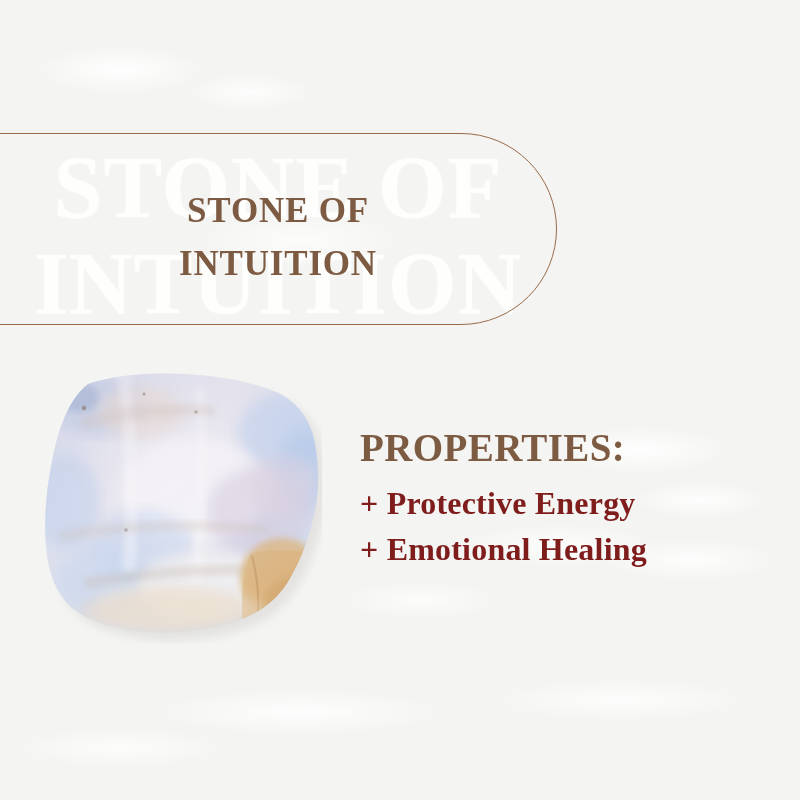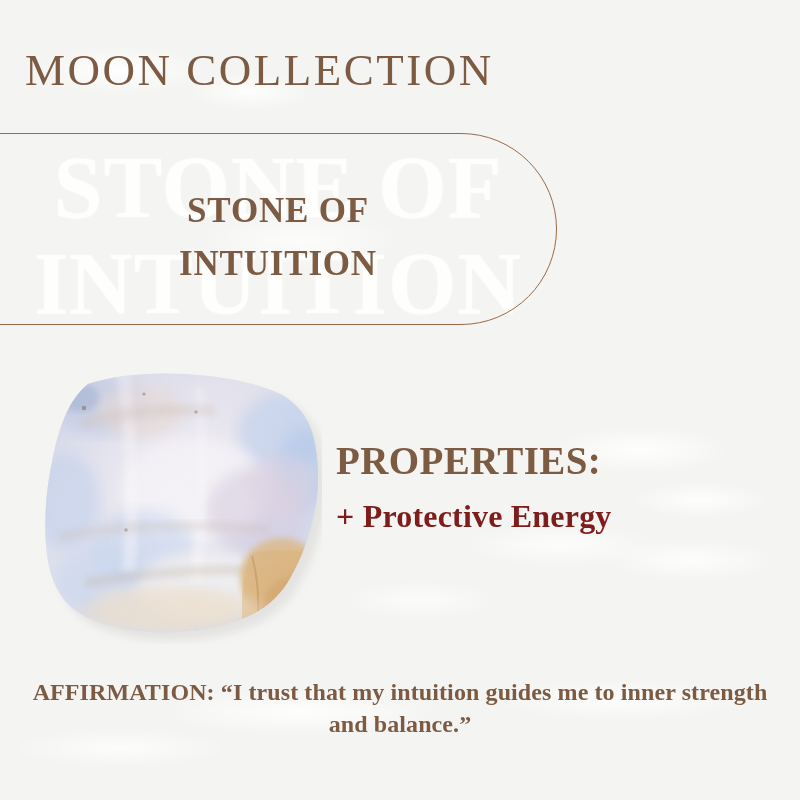--- a/index.html
+++ b/index.html
@@ -105,24 +105,23 @@
     left: 44px;
     top: 372px;
     width: 278px;
     height: 272px;
   }
   #stone-svg { display: block; width: 100%; height: 100%; }
 
   
   #properties {
     position: absolute;
-    left: 336px;
+    left: 360px;
     top: 424px;
     width: 420px;
-    margin-top: 13px;
   }
   #prop-heading {
     font-family: "Liberation Serif", serif;
     font-weight: 700;
     font-size: 39px;
     letter-spacing: .4px;
     color: #7d5b43;
     line-height: 48px;
     margin: 0 0 8px 0;
   }
@@ -151,21 +150,20 @@
     color: #7d5b43;
   }
 </style>
 </head>
 <body>
 
 <div id="card">
 
   <div class="texture"></div>
 
-  <div id="title">MOON COLLECTION</div>
 
   <div id="ghost">STONE OF
 INTUITION</div>
 
   <div id="badge"></div>
 
   <div id="badge-text">STONE OF
 INTUITION</div>
 
   <div id="stone-wrap">
@@ -254,17 +252,17 @@
         <circle cx="100" cy="22" r="1.6" fill="#8b7f72" opacity=".6"></circle>
         <circle cx="152" cy="40" r="1.8" fill="#8b7f72" opacity=".5"></circle>
         <circle cx="82" cy="158" r="1.8" fill="#8b7f72" opacity=".5"></circle>
       </g>
     </svg>
   </div>
 
   <div id="properties">
     <div id="prop-heading">PROPERTIES:</div>
     <div class="prop-item">+ Protective Energy</div>
+    <div class="prop-item">+ Emotional Healing</div>
   </div>
 
-  <div id="affirmation">AFFIRMATION: “I trust that my intuition guides me to inner strength and balance.”</div>
 
 </div>
 
 </body></html>

